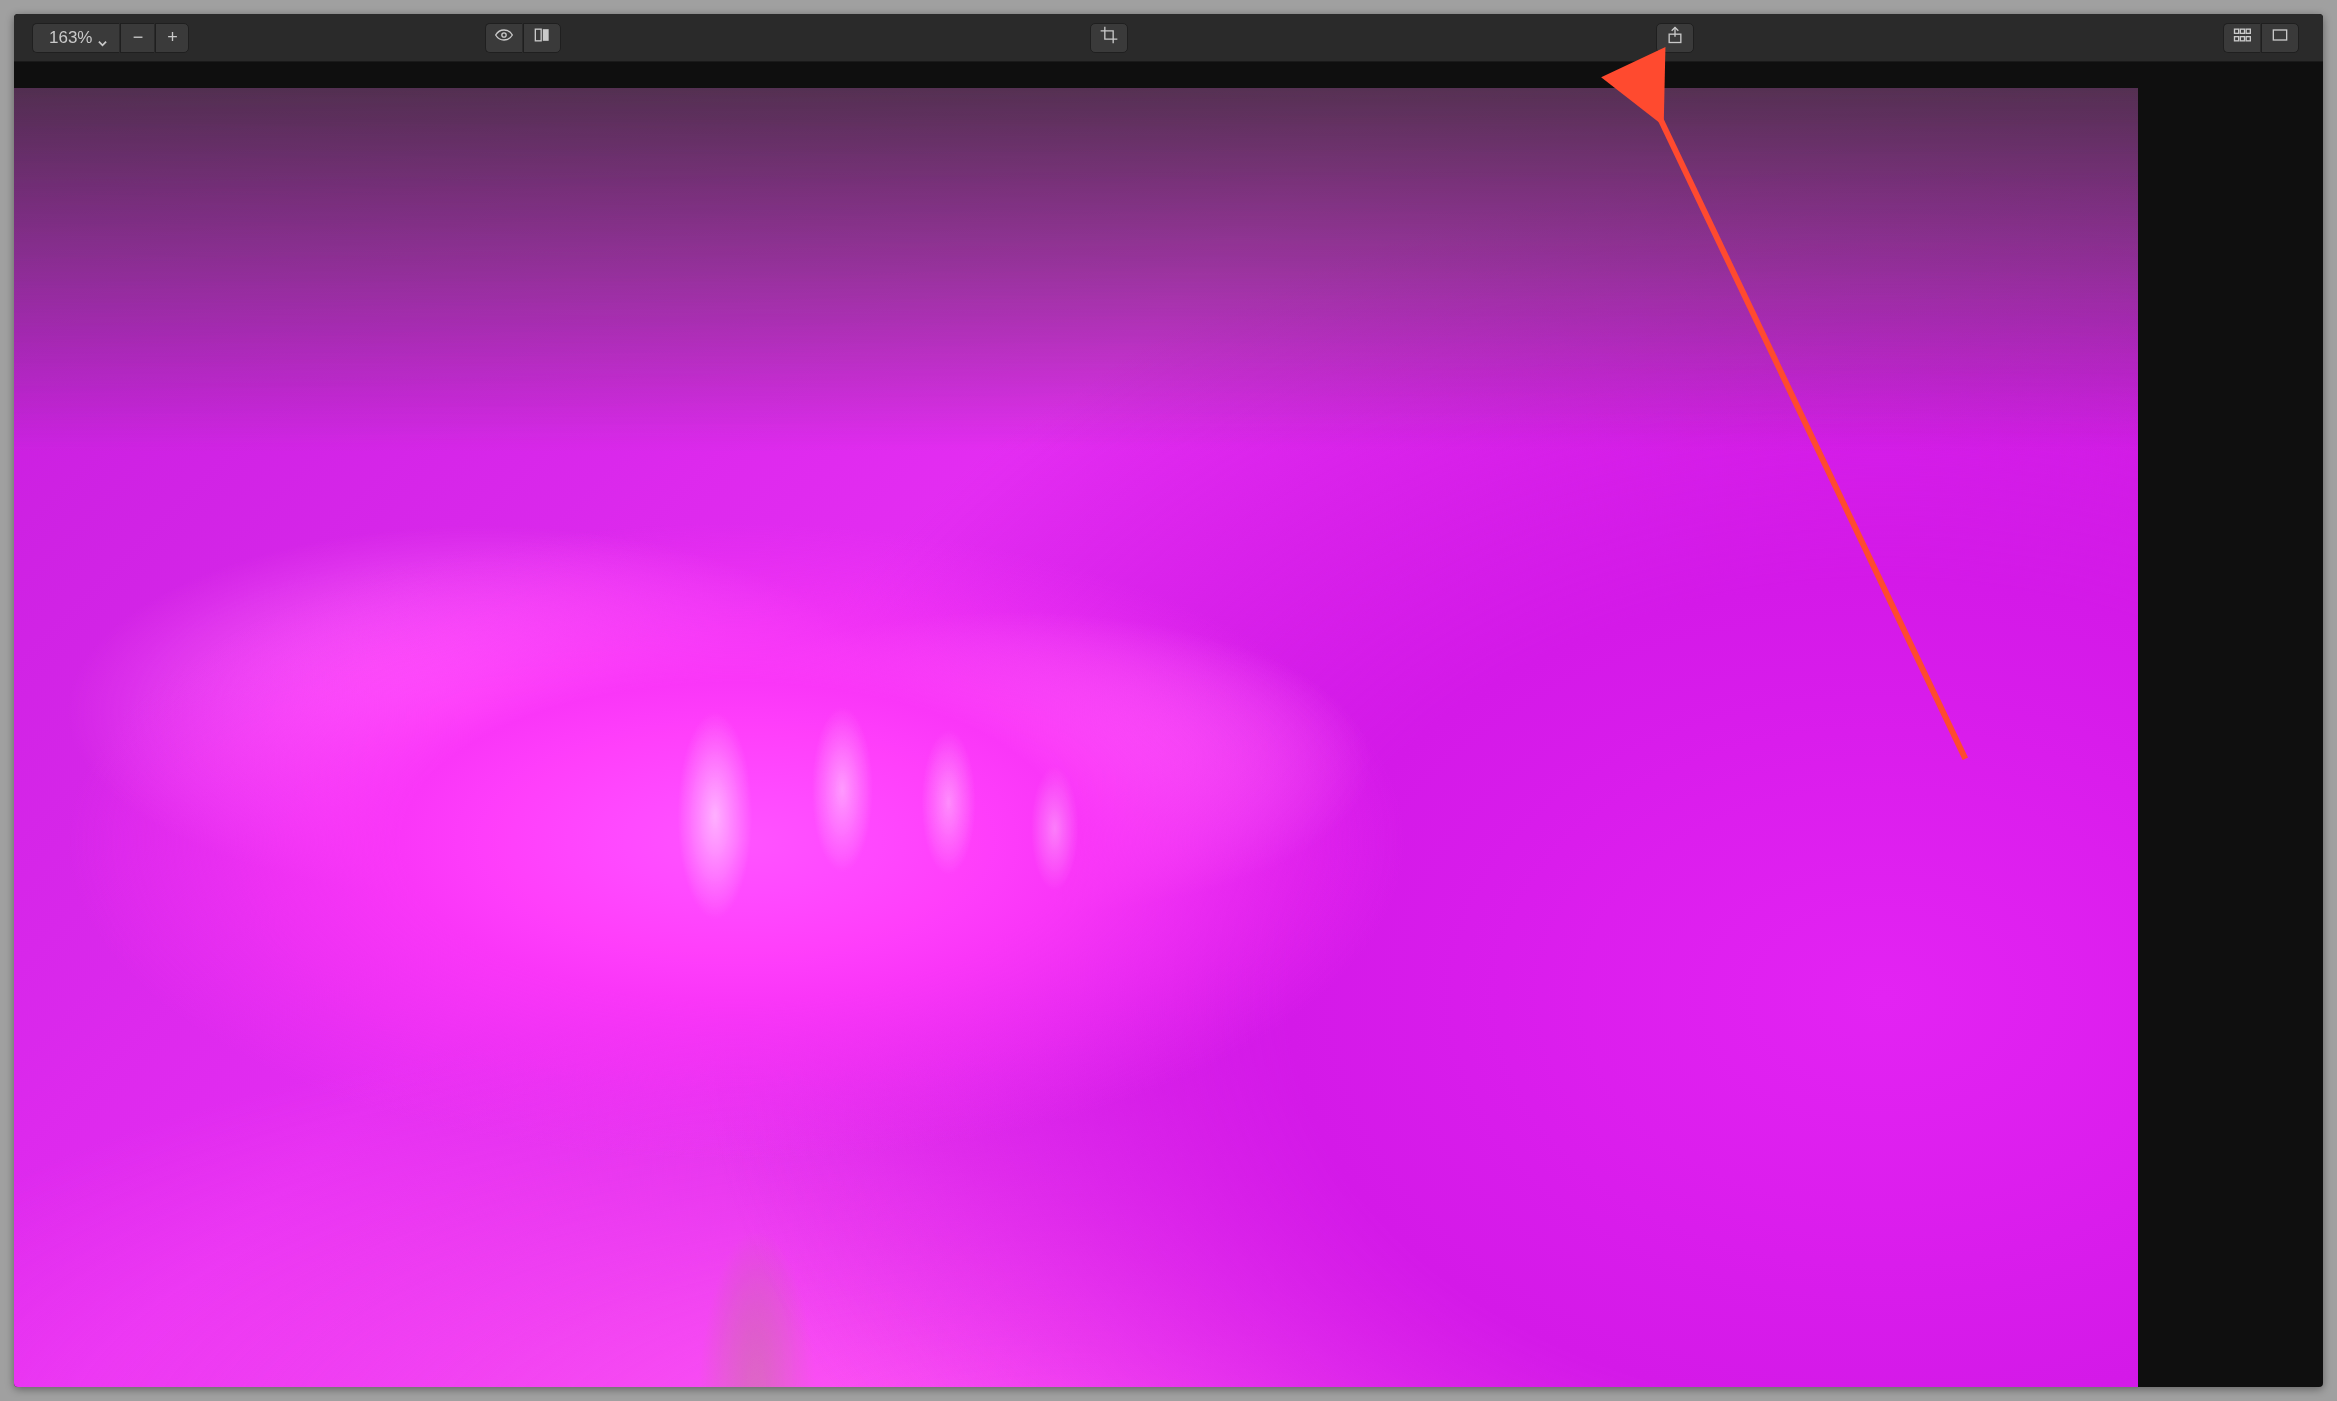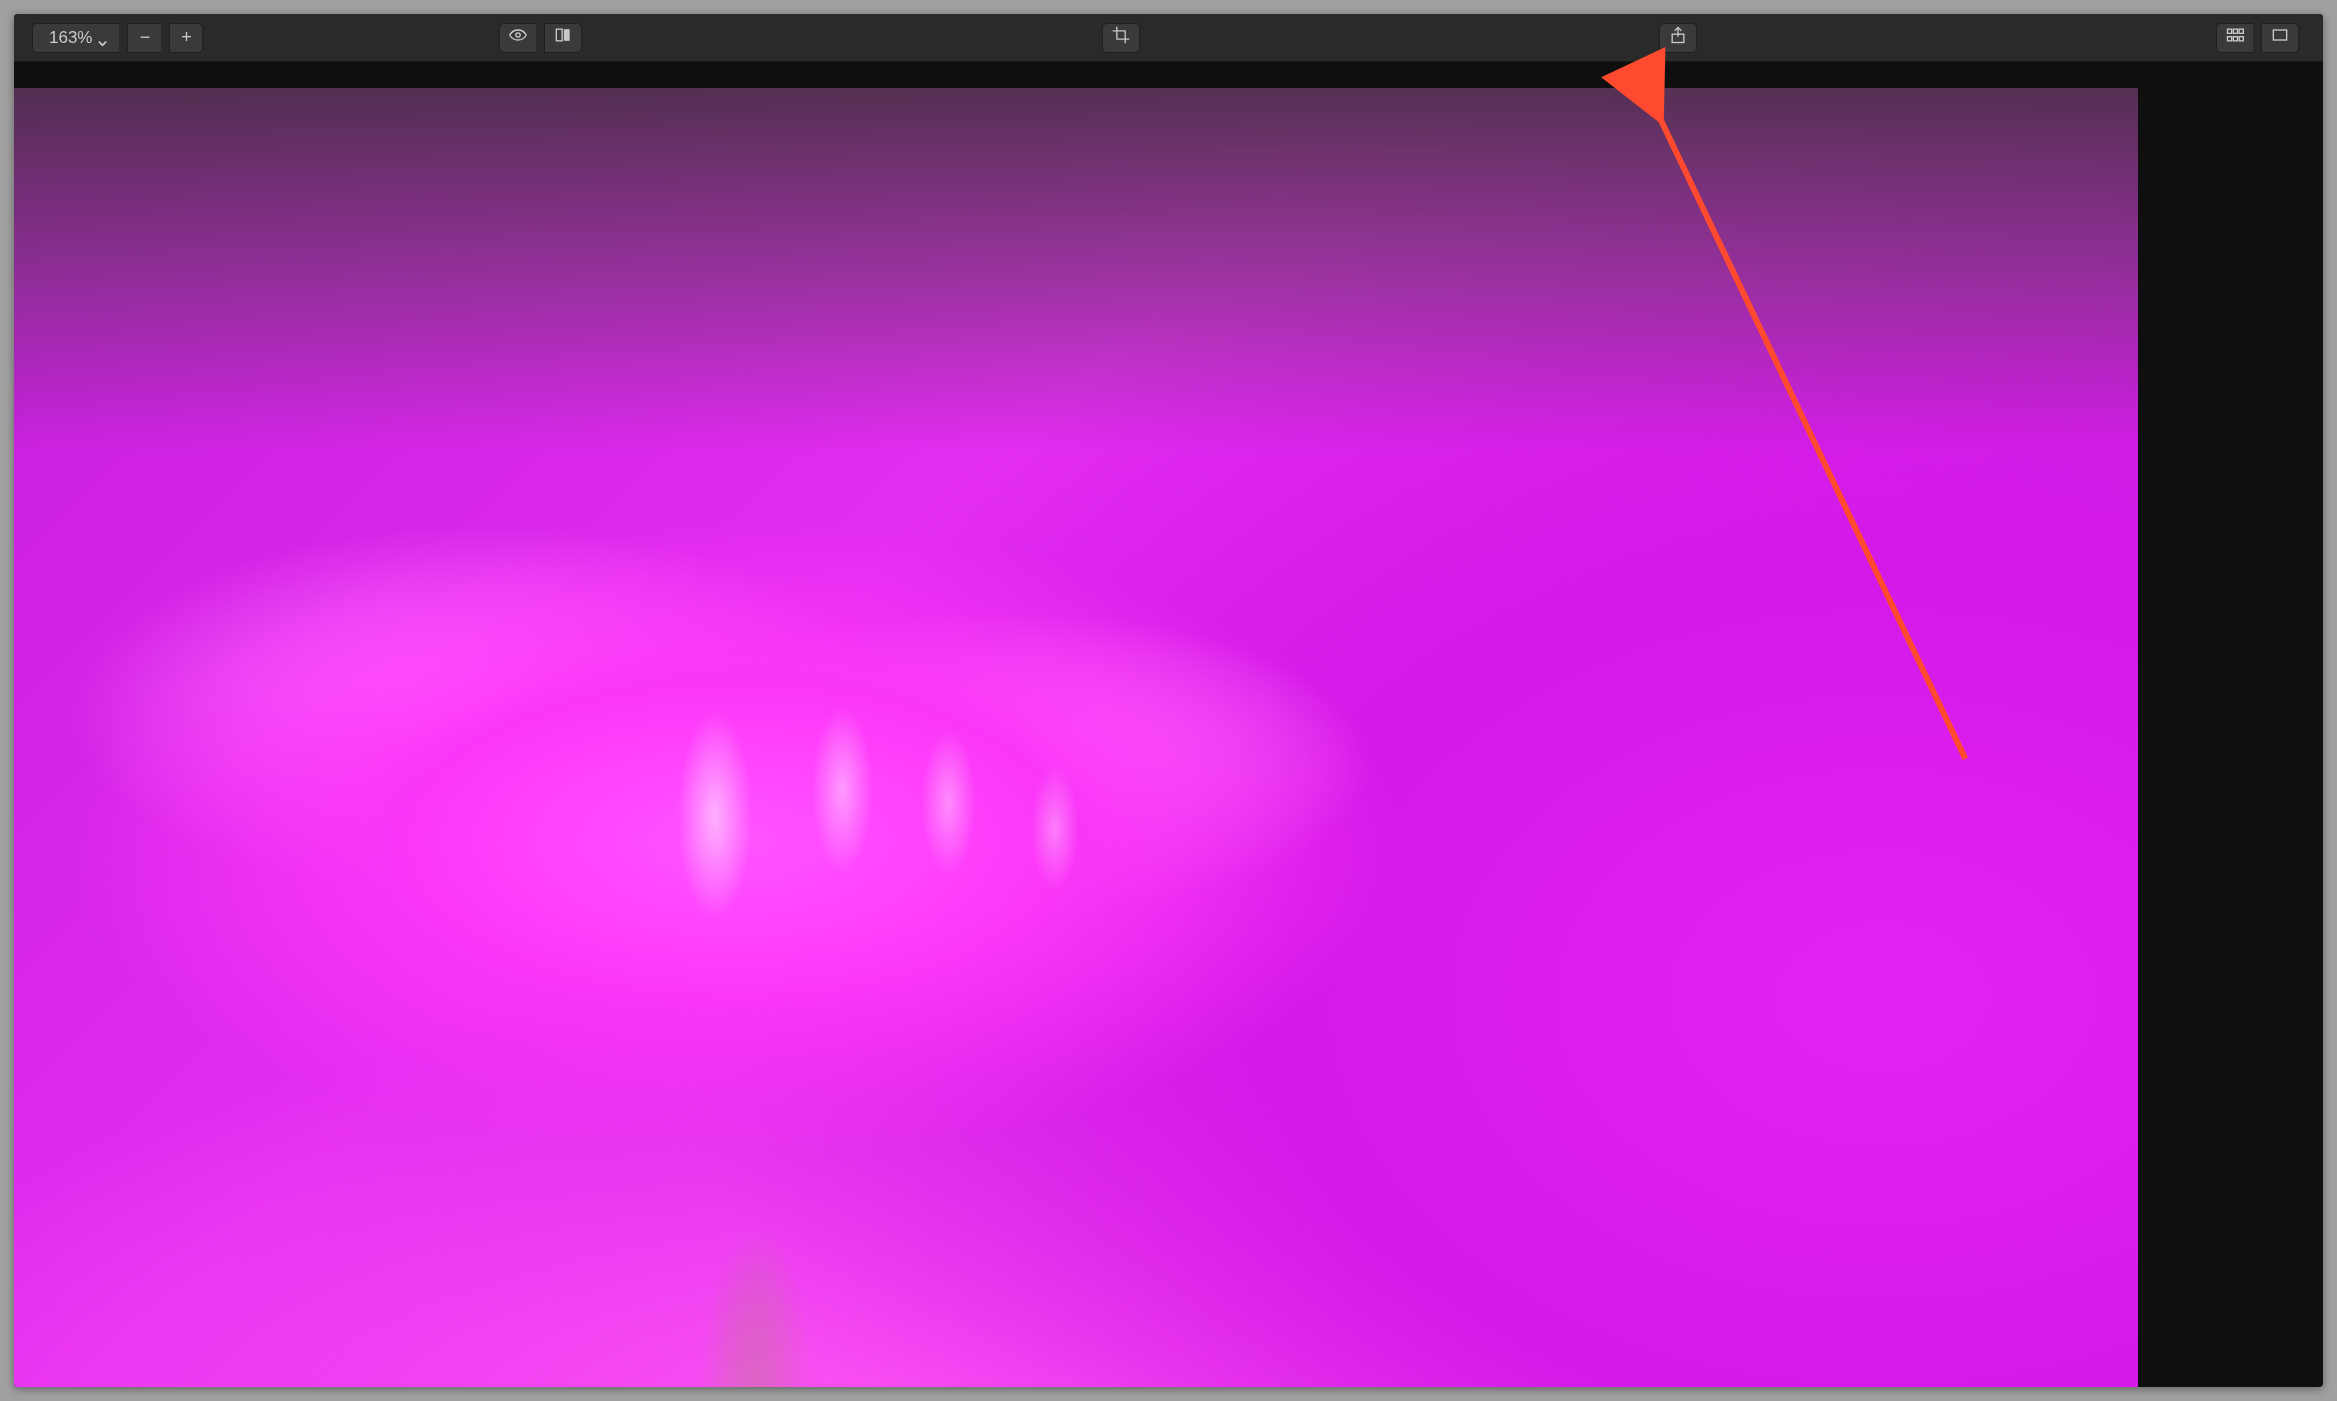--- a/index.html
+++ b/index.html
@@ -23,21 +23,21 @@
   .toolbar {
     height: 48px;
     background: #2a2a2a;
     border-bottom: 1px solid #1a1a1a;
     display: flex;
     align-items: center;
     padding: 0 18px;
     gap: 8px;
     color: #c9c9c9;
   }
-  .tb-group { display: flex; align-items: flex-start; gap: 8px; }
+  .tb-group { display: flex; align-items: flex-start; gap: 1px; }
   .tb-spacer { flex: 1 1 auto; }
   .tb-btn {
     height: 30px;
     min-width: 34px;
     padding: 0 8px;
     background: #3a3a3a;
     border: 1px solid #1f1f1f;
     display: flex;
     align-items: center;
     justify-content: center;

